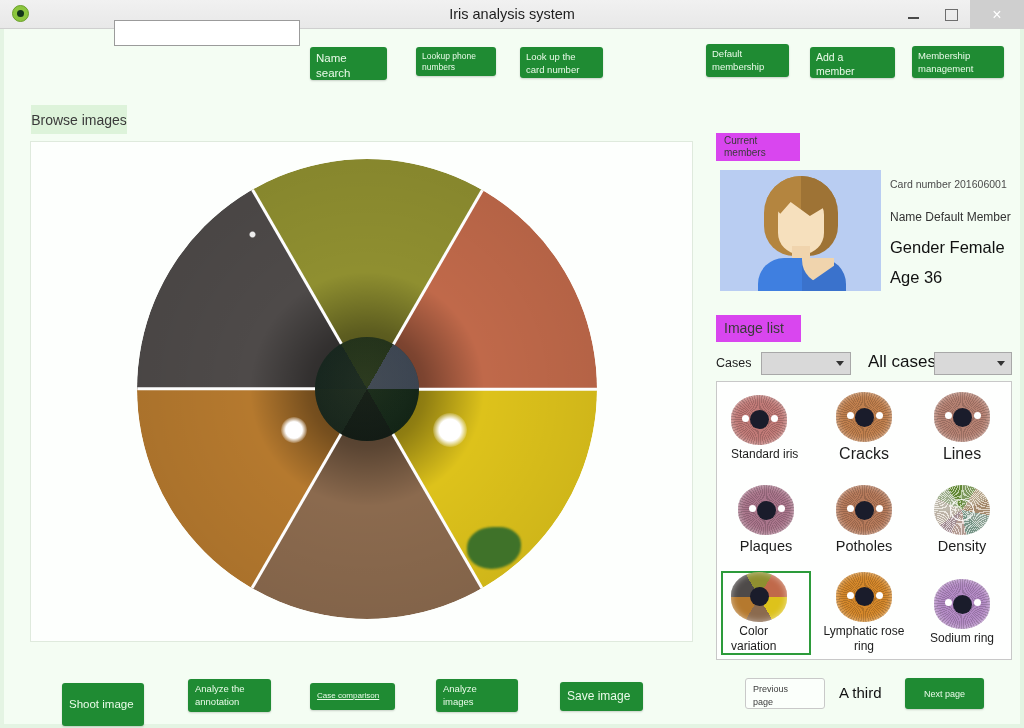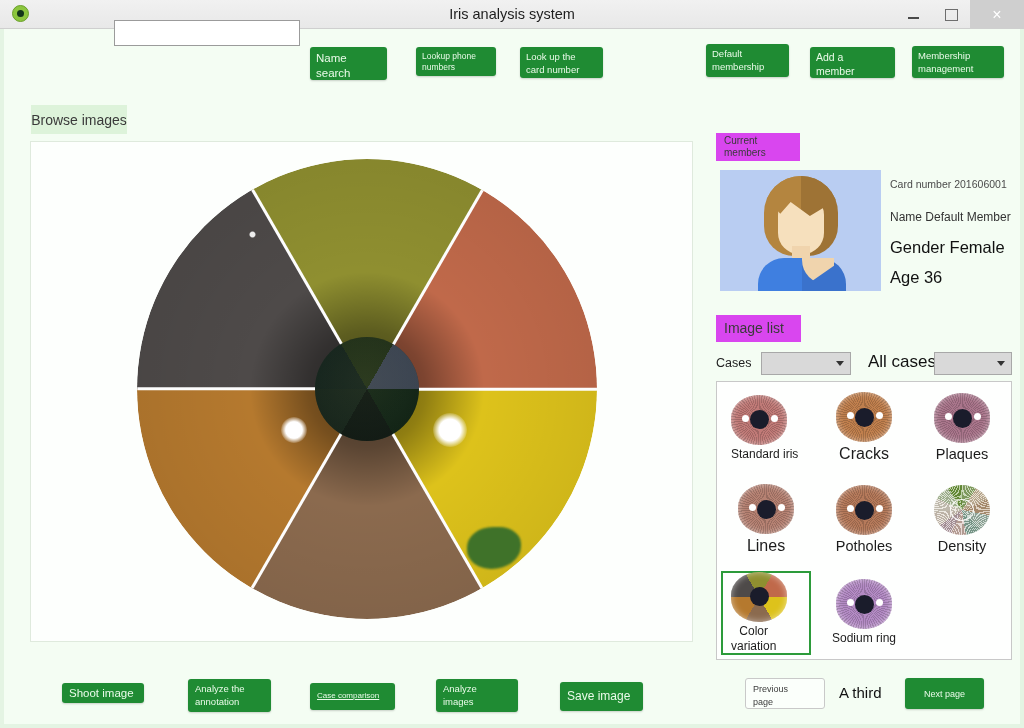--- a/index.html
+++ b/index.html
@@ -159,21 +159,21 @@
     opacity:.9; filter:blur(1px);
   }
 
   
   #bottom-left { position:absolute; left:0; top:625px; width:700px; height:70px; }
   .bbtn {
     position:absolute; background:#1f8b33; color:#eafbe9; border:none; border-radius:3px;
     font-family:"Liberation Sans", sans-serif; cursor:pointer; text-align:left;
     white-space:pre-line; line-height:1.35; box-shadow:0 1px 2px rgba(0,0,0,0.18);
   }
-  #btn-shoot    { left:58px;  top:29px; width:82px; height:20px; font-size:11.5px; padding:3px 7px;}
+  #btn-shoot    { left:58px;  top:29px; width:82px; height:43px; font-size:11.5px; padding:3px 7px;}
   #btn-analyze  { left:184px; top:25px; width:83px; height:33px; font-size:9.5px;  padding:4px 7px;}
   #btn-casecmp  { left:306px; top:29px; width:85px; height:27px; font-size:8px;    padding:7px 7px;text-decoration:underline;}
   #btn-delete   { left:432px; top:25px; width:82px; height:33px; font-size:9.5px;  padding:4px 7px;}
   #btn-save     { left:556px; top:28px; width:83px; height:29px; font-size:12px;   padding:5px 7px;}
 
   
   #right-panel { position:absolute; left:700px; top:71px; width:316px; height:624px; }
 
   .sec-tab {
     background:#d946ef; color:#3a3a3a; display:flex; align-items:center;
@@ -432,36 +432,36 @@
         <div class="thumb">
           <div class="eye" style="background: radial-gradient(circle, rgb(192, 127, 77) 30%, rgb(192, 127, 77) 72%, rgba(255, 255, 255, 0.85) 100%);">
             <div class="rays"></div>
             <div class="pup"></div>
             <div class="g1"></div>
             <div class="g2"></div>
           </div>
           <div class="tlabel big">Cracks</div>
         </div>
         <div class="thumb">
+          <div class="eye" style="background: radial-gradient(circle, rgb(181, 129, 114) 30%, rgb(181, 129, 114) 72%, rgba(255, 255, 255, 0.85) 100%);">
+            <div class="rays"></div>
+            <div class="pup"></div>
+            <div class="g1"></div>
+            <div class="g2"></div>
+          </div>
+          <div class="tlabel big">Lines</div>
+        </div>
+        <div class="thumb">
           <div class="eye" style="background: radial-gradient(circle, rgb(169, 117, 139) 30%, rgb(169, 117, 139) 72%, rgba(255, 255, 255, 0.85) 100%);">
             <div class="rays"></div>
             <div class="pup"></div>
             <div class="g1"></div>
             <div class="g2"></div>
           </div>
           <div class="tlabel med">Plaques</div>
-        </div>
-        <div class="thumb">
-          <div class="eye" style="background: radial-gradient(circle, rgb(181, 129, 114) 30%, rgb(181, 129, 114) 72%, rgba(255, 255, 255, 0.85) 100%);">
-            <div class="rays"></div>
-            <div class="pup"></div>
-            <div class="g1"></div>
-            <div class="g2"></div>
-          </div>
-          <div class="tlabel big">Lines</div>
         </div>
         <div class="thumb">
           <div class="eye" style="background: radial-gradient(circle, rgb(181, 121, 90) 30%, rgb(181, 121, 90) 72%, rgba(255, 255, 255, 0.85) 100%);">
             <div class="rays"></div>
             <div class="pup"></div>
             <div class="g1"></div>
             <div class="g2"></div>
           </div>
           <div class="tlabel med">Potholes</div>
         </div>
@@ -471,20 +471,29 @@
             <div class="ring"></div>
           </div>
           <div class="tlabel med">Density</div>
         </div>
         <div class="thumb sel-box left-lab">
           <div class="eye" style="background: conic-gradient(from -30deg, rgb(143, 143, 48) 0deg, rgb(143, 143, 48) 60deg, rgb(192, 105, 74) 60deg, rgb(192, 105, 74) 120deg, rgb(221, 194, 27) 120deg, rgb(221, 194, 27) 180deg, rgb(139, 106, 78) 180deg, rgb(139, 106, 78) 240deg, rgb(181, 121, 46) 240deg, rgb(181, 121, 46) 300deg, rgb(78, 74, 73) 300deg, rgb(78, 74, 73) 360deg);">
             <div class="pup"></div>
           </div>
           <div class="tlabel sm">Color
 variation</div>
+        </div>
+        <div class="thumb">
+          <div class="eye" style="background: radial-gradient(circle, rgb(212, 135, 42) 30%, rgb(212, 135, 42) 72%, rgba(255, 255, 255, 0.85) 100%);">
+            <div class="rays"></div>
+            <div class="pup"></div>
+            <div class="g1"></div>
+            <div class="g2"></div>
+          </div>
+          <div class="tlabel sm">Lymphatic rose ring</div>
         </div>
         <div class="thumb">
           <div class="eye" style="background: radial-gradient(circle, rgb(179, 138, 196) 30%, rgb(179, 138, 196) 72%, rgba(255, 255, 255, 0.85) 100%);">
             <div class="rays"></div>
             <div class="pup"></div>
             <div class="g1"></div>
             <div class="g2"></div>
           </div>
           <div class="tlabel sm">Sodium ring</div>
         </div>

